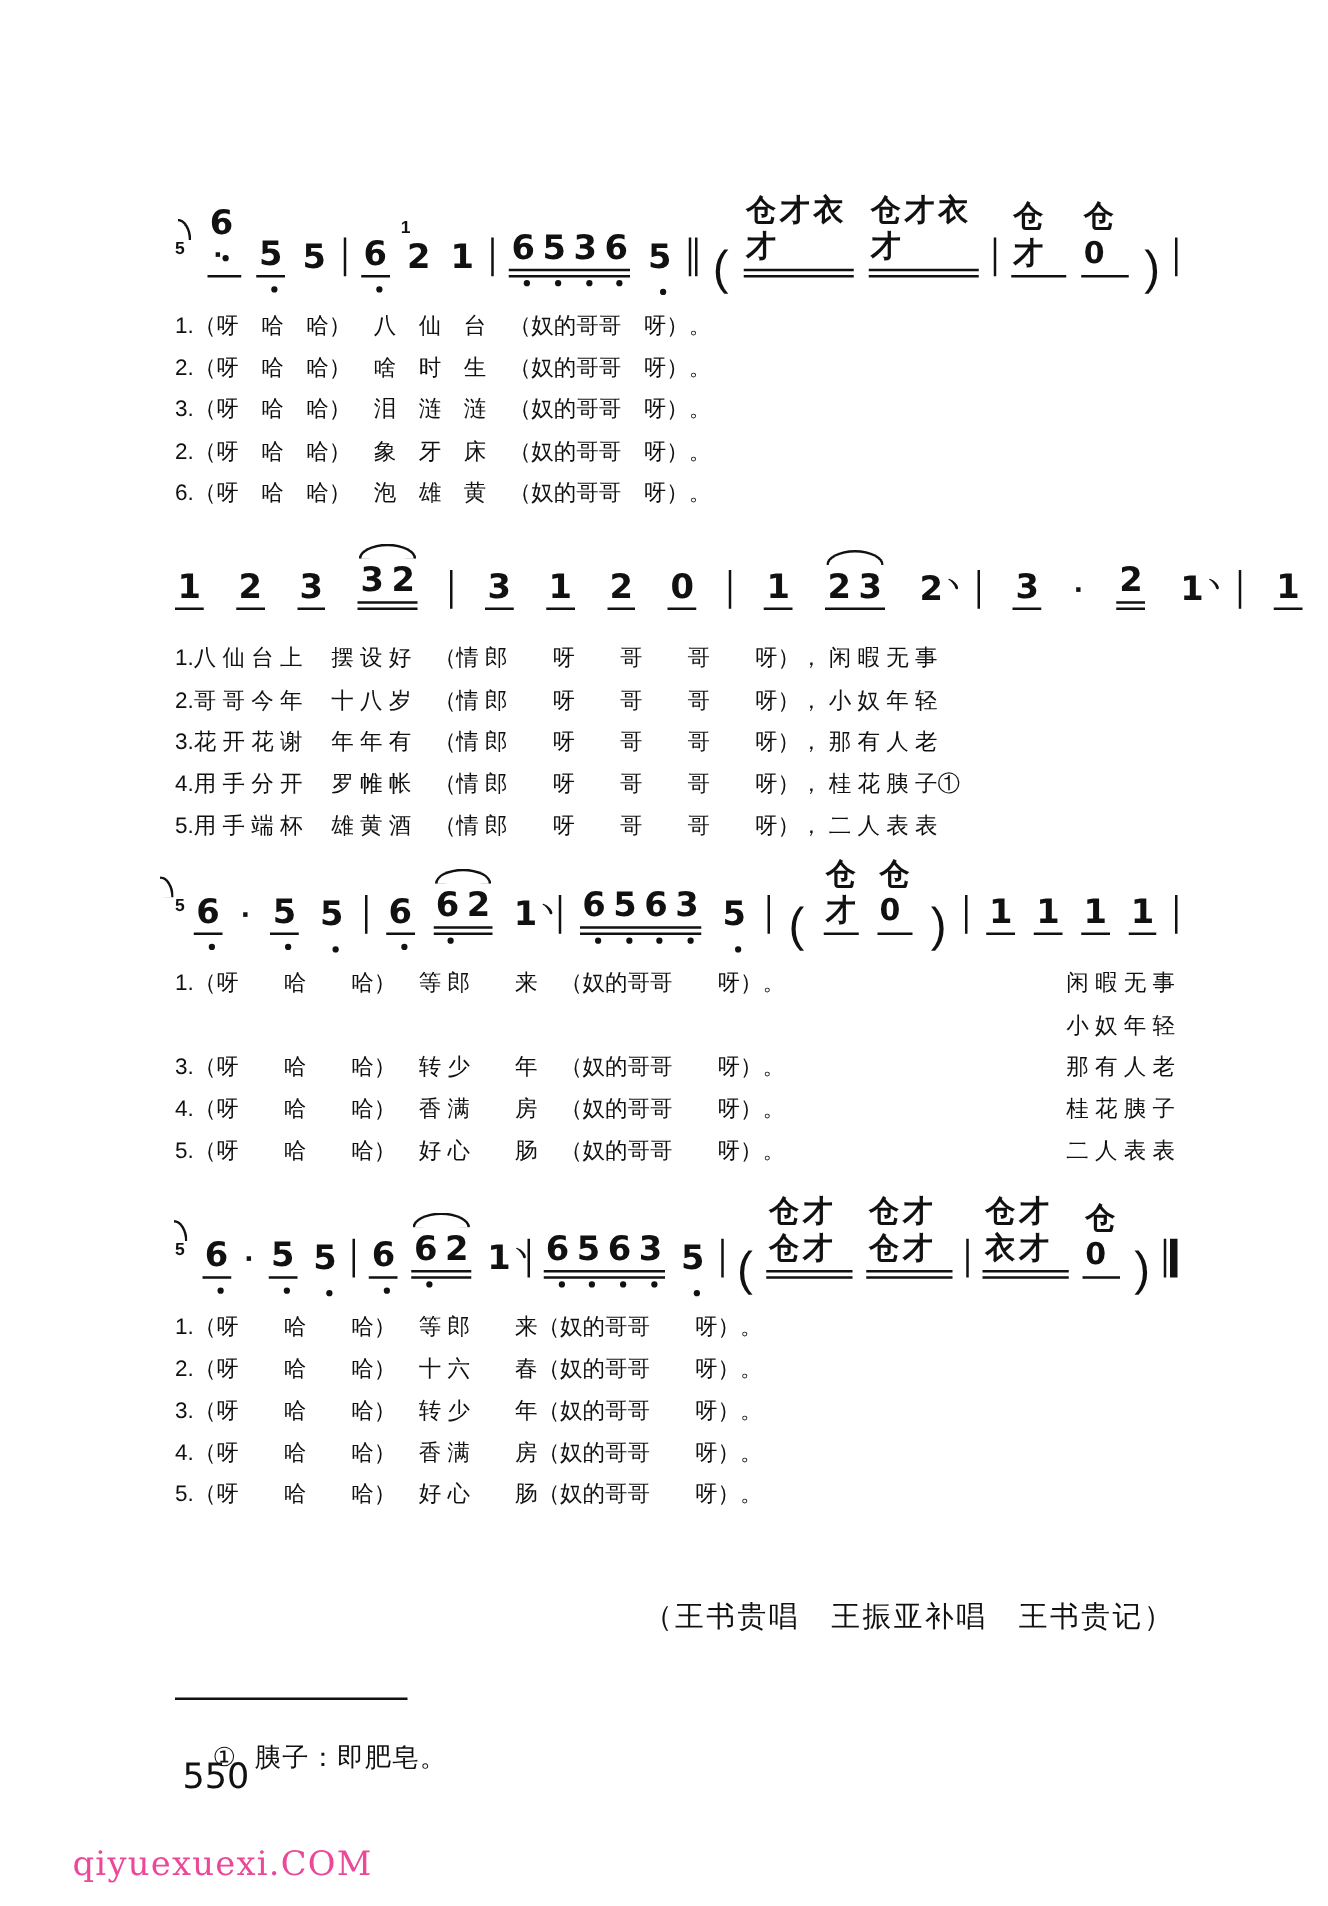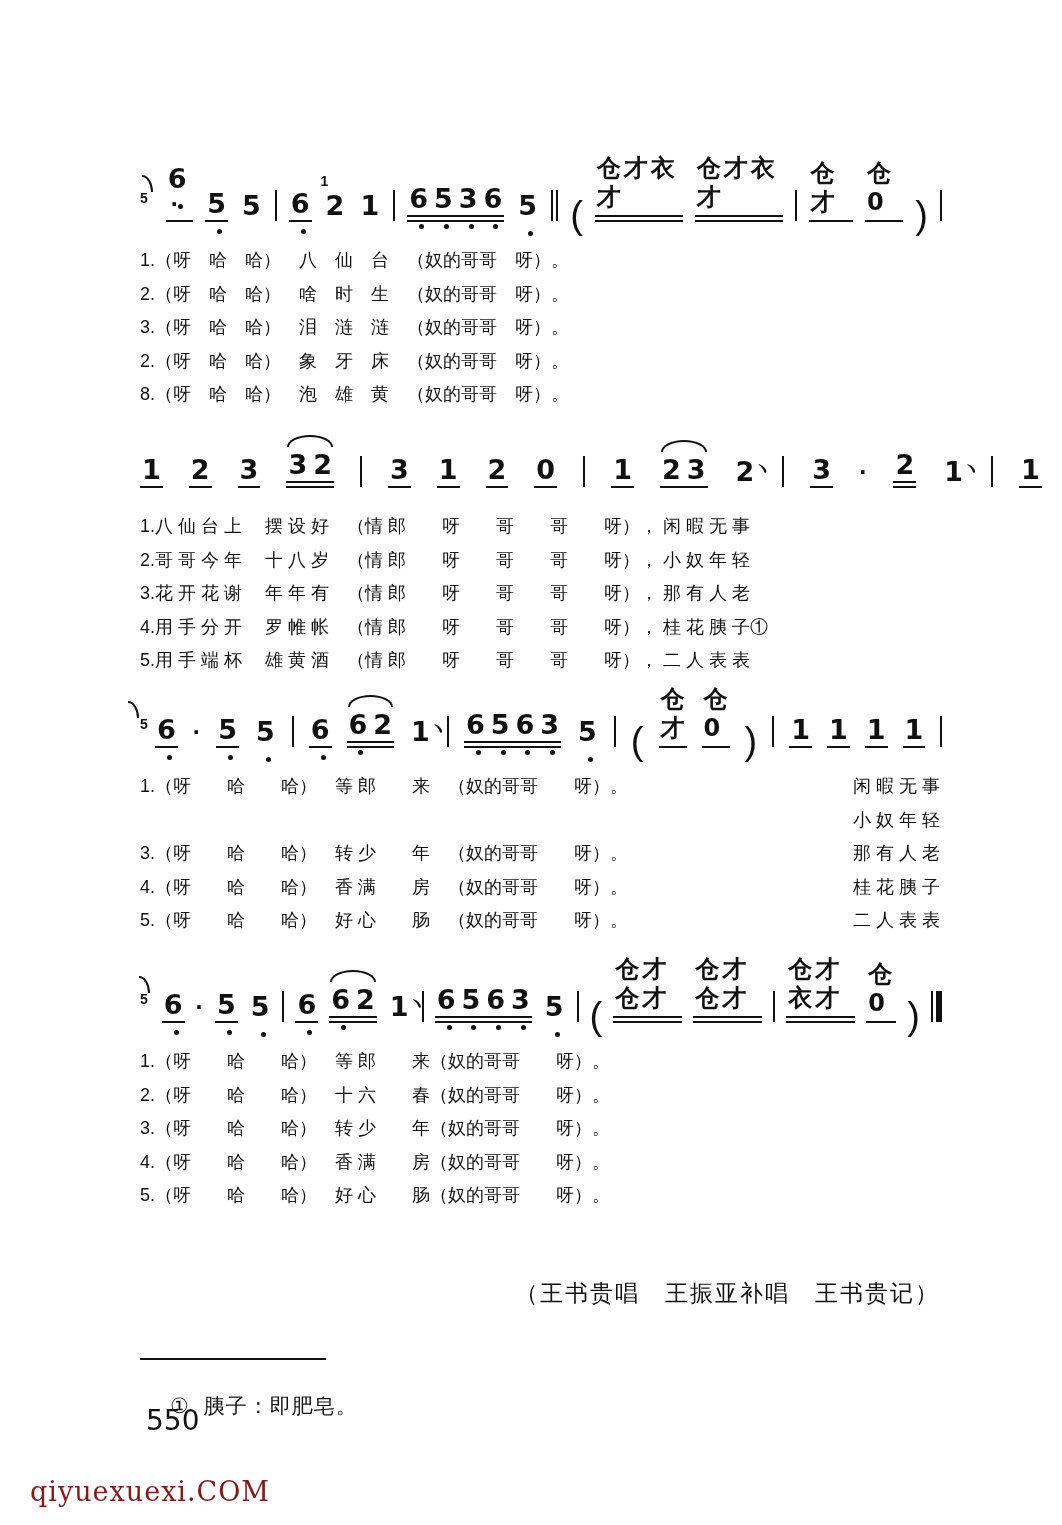--- a/index.html
+++ b/index.html
@@ -122,21 +122,21 @@
           <span class="note u1 perc"><span class="body"><span class="nt">仓0</span></span></span>
           <span class="paren">)</span>
           <span class="bar b1">
             <i></i>
           </span>
         </div>
         <div class="lyr"><span class="ltext">1.（呀　哈　哈）　八　仙　台　（奴的哥哥　呀）。</span></div>
         <div class="lyr"><span class="ltext">2.（呀　哈　哈）　啥　时　生　（奴的哥哥　呀）。</span></div>
         <div class="lyr"><span class="ltext">3.（呀　哈　哈）　泪　涟　涟　（奴的哥哥　呀）。</span></div>
         <div class="lyr"><span class="ltext">2.（呀　哈　哈）　象　牙　床　（奴的哥哥　呀）。</span></div>
-        <div class="lyr"><span class="ltext">8.（呀　哈　哈）　泡　雄　黄　（奴的哥哥　呀）。</span></div>
+        <div class="lyr"><span class="ltext">6.（呀　哈　哈）　泡　雄　黄　（奴的哥哥　呀）。</span></div>
       </div>
       <div class="system">
         <div class="mline">
           <span class="note u1"><span class="body"><span class="nt">1</span></span></span>
           <span class="note u1"><span class="body"><span class="nt">2</span></span></span>
           <span class="note u1"><span class="body"><span class="nt">3</span></span></span>
           <span class="note u2"><span class="arc"></span><span class="body"><span class="nt">32</span></span></span>
           <span class="bar b1">
             <i></i>
           </span>
@@ -296,14 +296,14 @@
   <div class="credits">（王书贵唱　王振亚补唱　王书贵记）</div>
 
   <div class="fnrule"></div>
 
   <div class="footnote">
     <span class="marker">①</span><span>胰子：即肥皂。</span>
   </div>
 
   <div class="pagenum">550</div>
 
-  <div class="watermark" style="color: #7f1d1d;">qiyuexuexi.COM</div>
+  <div class="watermark" style="color: #ec4899; margin-left: 28px;">qiyuexuexi.COM</div>
 </div>
 
 </body></html>

